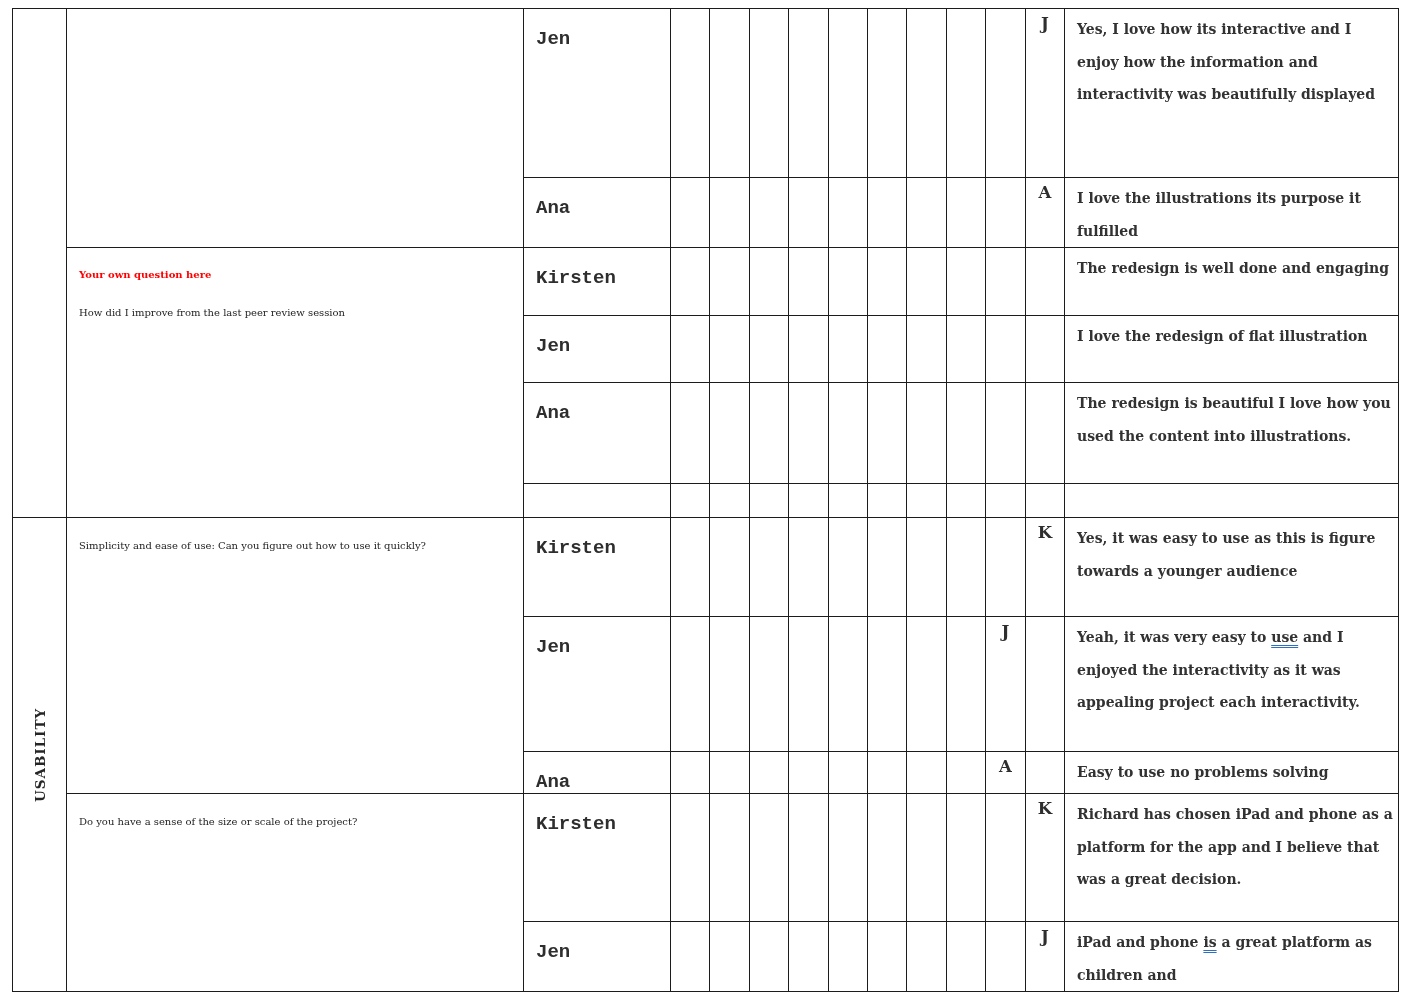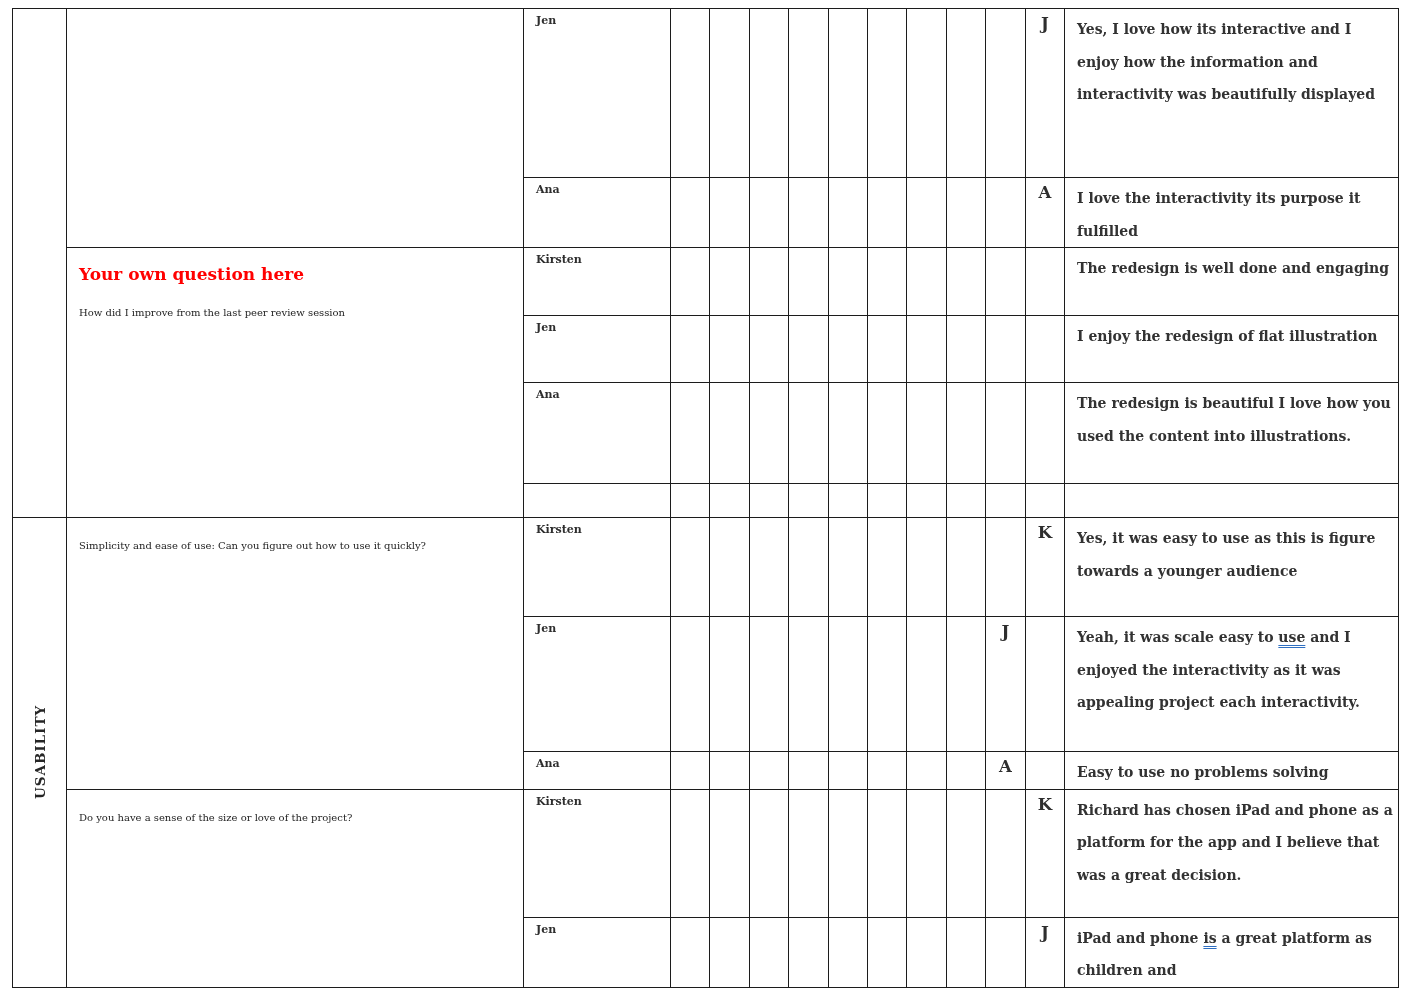--- a/index.html
+++ b/index.html
@@ -50,30 +50,31 @@
     font-weight: bold;
     font-size: 13.5px;
     letter-spacing: 1px;
     color: #262626;
   }
 
   td.q { padding: 17px 14px 0 12px; font-size: 14px; color: #1d1d1d; line-height: 19px; }
   .q-red {
     color: #ff0000;
     font-weight: bold;
-    font-size: 17px;
+    font-size: 10px;
     margin-bottom: 19px;
   }
   .q-text { font-size: 10px; }
 
   td.name {
-    padding: 5px 6px 0 12px;
-    font-weight: bold;
-    font-size: 11px;
+    padding: 19px 6px 0 12px;
+    font-weight: bold;
+    font-size: 19px;
     color: #2e2e2e;
+    font-family: Liberation Mono, monospace;
   }
   td.g { padding: 0; }
   td.init {
     text-align: center;
     padding-top: 5px;
     font-weight: bold;
     font-size: 16.5px;
     color: #2e2e2e;
   }
   td.fb {
@@ -137,21 +138,21 @@
       <td class="g"></td>
           <td class="g"></td>
           <td class="g"></td>
           <td class="g"></td>
           <td class="g"></td>
           <td class="g"></td>
           <td class="g"></td>
           <td class="g"></td>
           <td class="g"></td>
       <td class="init">A</td>
-      <td class="fb">I love the interactivity its purpose it fulfilled</td>
+      <td class="fb">I love the illustrations its purpose it fulfilled</td>
     </tr>
 
     <tr class="r3">
       <td class="q" rowspan="4">
         <p class="q-red">Your own question here</p>
         <p class="q-text">How did I improve from the last peer review session</p>
       </td>
       <td class="name">Kirsten</td>
       <td class="g"></td>
           <td class="g"></td>
@@ -171,21 +172,21 @@
       <td class="g"></td>
           <td class="g"></td>
           <td class="g"></td>
           <td class="g"></td>
           <td class="g"></td>
           <td class="g"></td>
           <td class="g"></td>
           <td class="g"></td>
           <td class="g"></td>
           <td class="g"></td>
-      <td class="fb">I enjoy the redesign of flat illustration</td>
+      <td class="fb">I love the redesign of flat illustration</td>
     </tr>
 
     <tr class="r5">
       <td class="name">Ana</td>
       <td class="g"></td>
           <td class="g"></td>
           <td class="g"></td>
           <td class="g"></td>
           <td class="g"></td>
           <td class="g"></td>
@@ -238,42 +239,42 @@
           <td class="g"></td>
           <td class="g"></td>
           <td class="g"></td>
           <td class="g"></td>
           <td class="g"></td>
           <td class="g"></td>
           <td class="g"></td>
       <td class="init">J</td>
       <td class="g"></td>
       <td class="fb">
-        <span>Yeah, it was scale easy to </span><span class="grammar">use</span><span> and I enjoyed the interactivity as it was appealing project each interactivity.</span>
+        <span>Yeah, it was very easy to </span><span class="grammar">use</span><span> and I enjoyed the interactivity as it was appealing project each interactivity.</span>
       </td>
     </tr>
 
     <tr class="r9">
       <td class="name">Ana</td>
       <td class="g"></td>
           <td class="g"></td>
           <td class="g"></td>
           <td class="g"></td>
           <td class="g"></td>
           <td class="g"></td>
           <td class="g"></td>
           <td class="g"></td>
       <td class="init">A</td>
       <td class="g"></td>
       <td class="fb">Easy to use no problems solving</td>
     </tr>
 
     <tr class="r10">
       <td class="q" rowspan="2">
-        <span class="q-text">Do you have a sense of the size or love of the project?</span>
+        <span class="q-text">Do you have a sense of the size or scale of the project?</span>
       </td>
       <td class="name">Kirsten</td>
       <td class="g"></td>
           <td class="g"></td>
           <td class="g"></td>
           <td class="g"></td>
           <td class="g"></td>
           <td class="g"></td>
           <td class="g"></td>
           <td class="g"></td>

